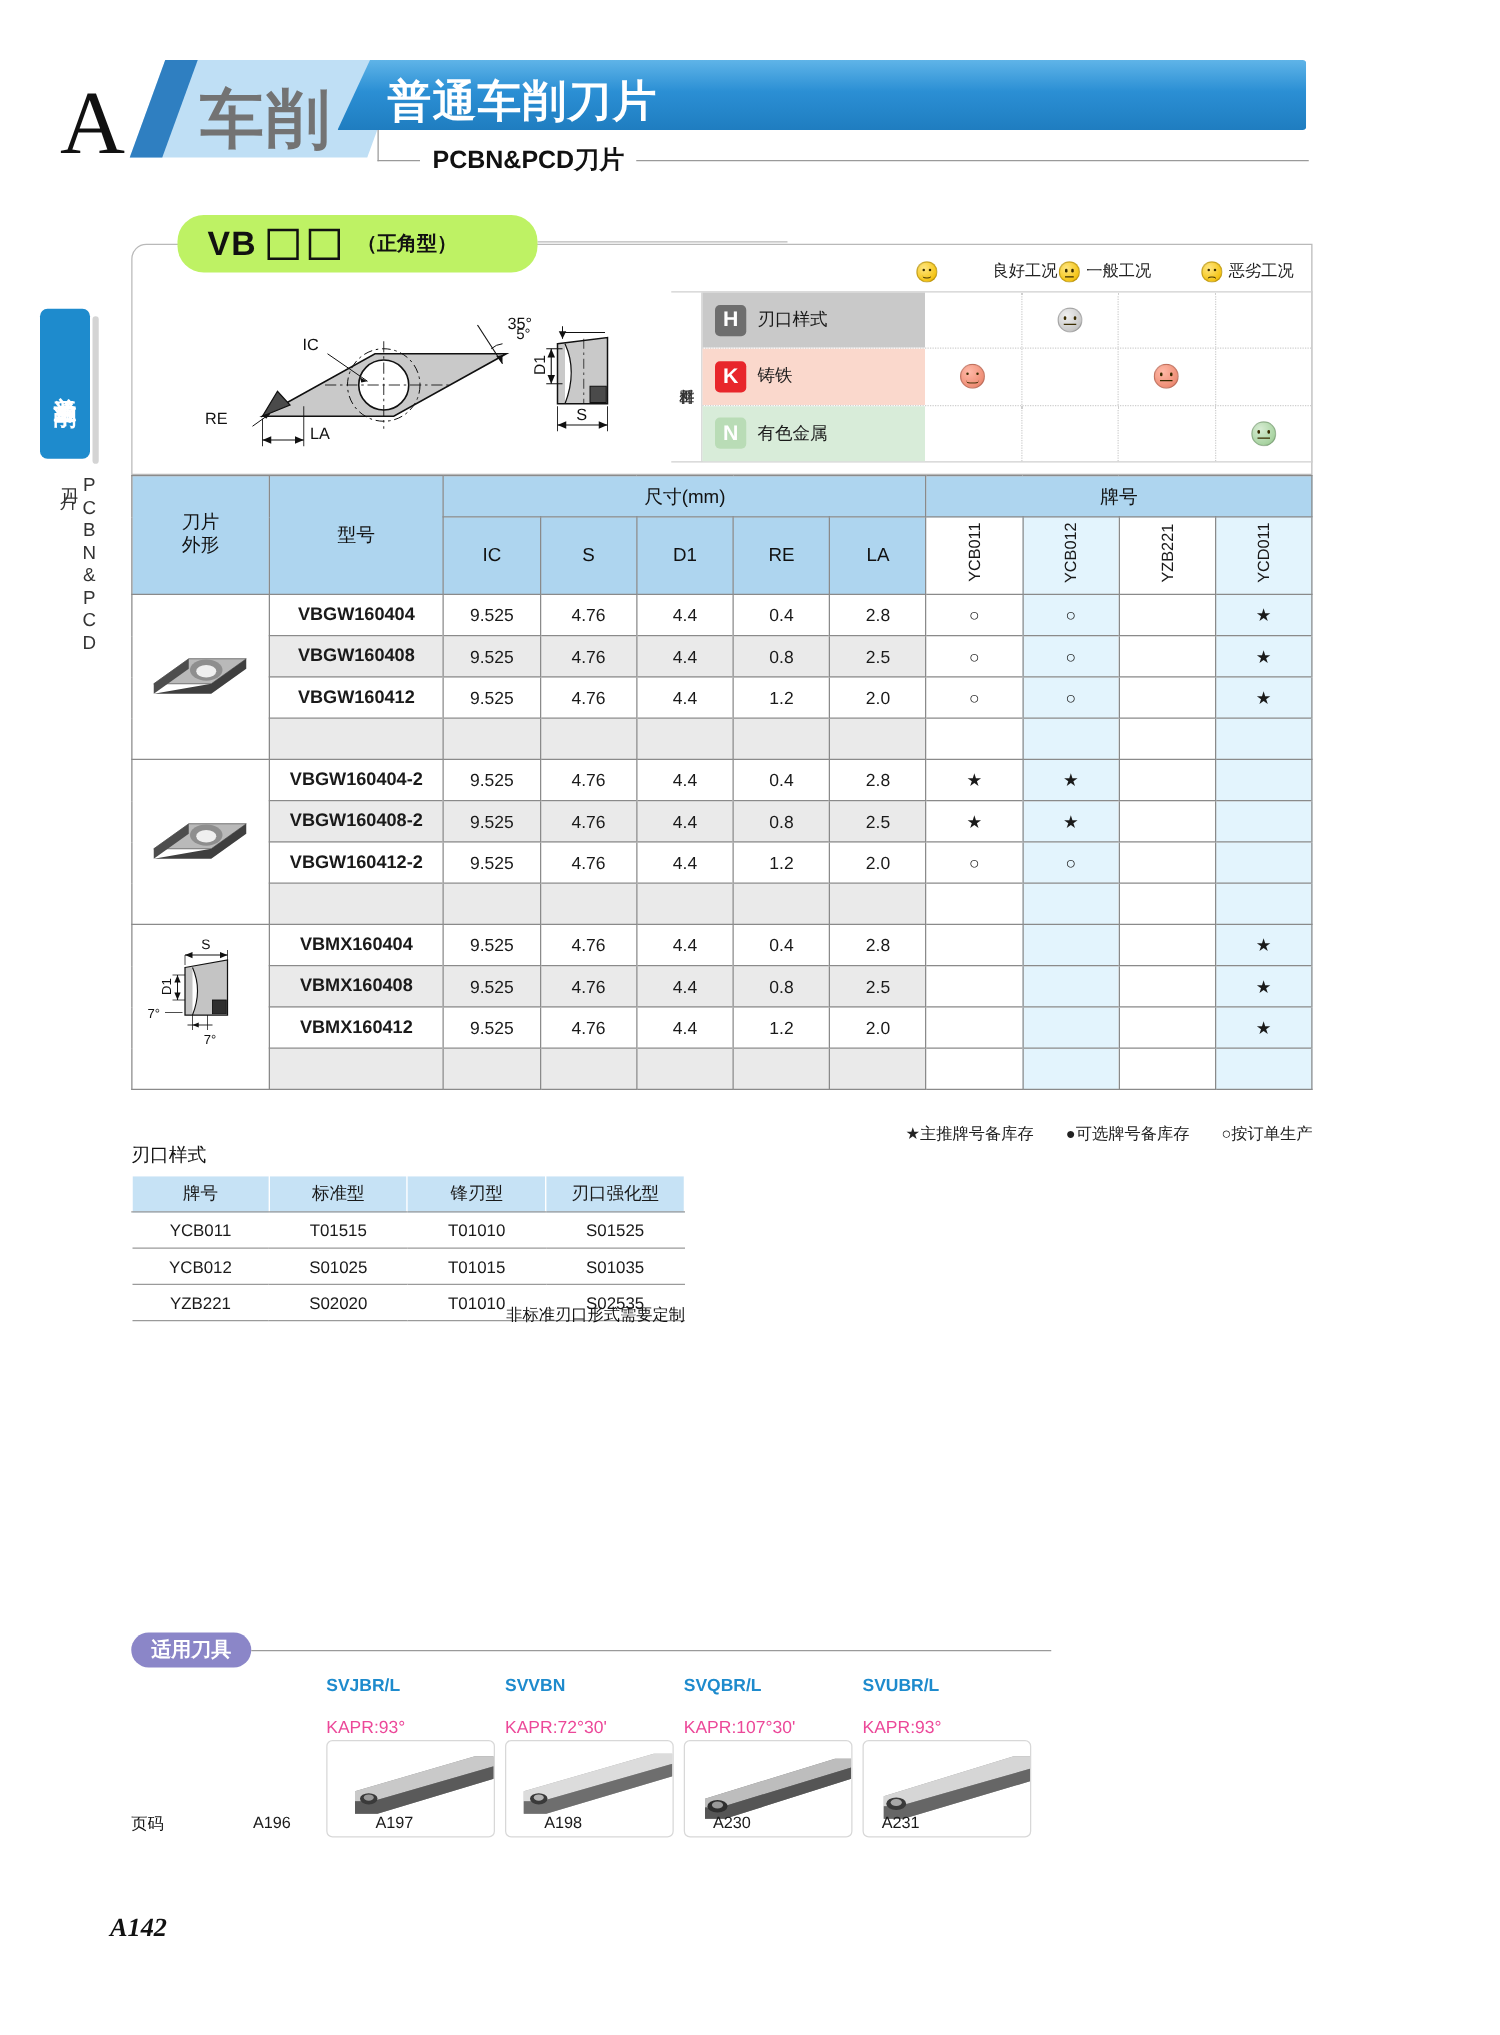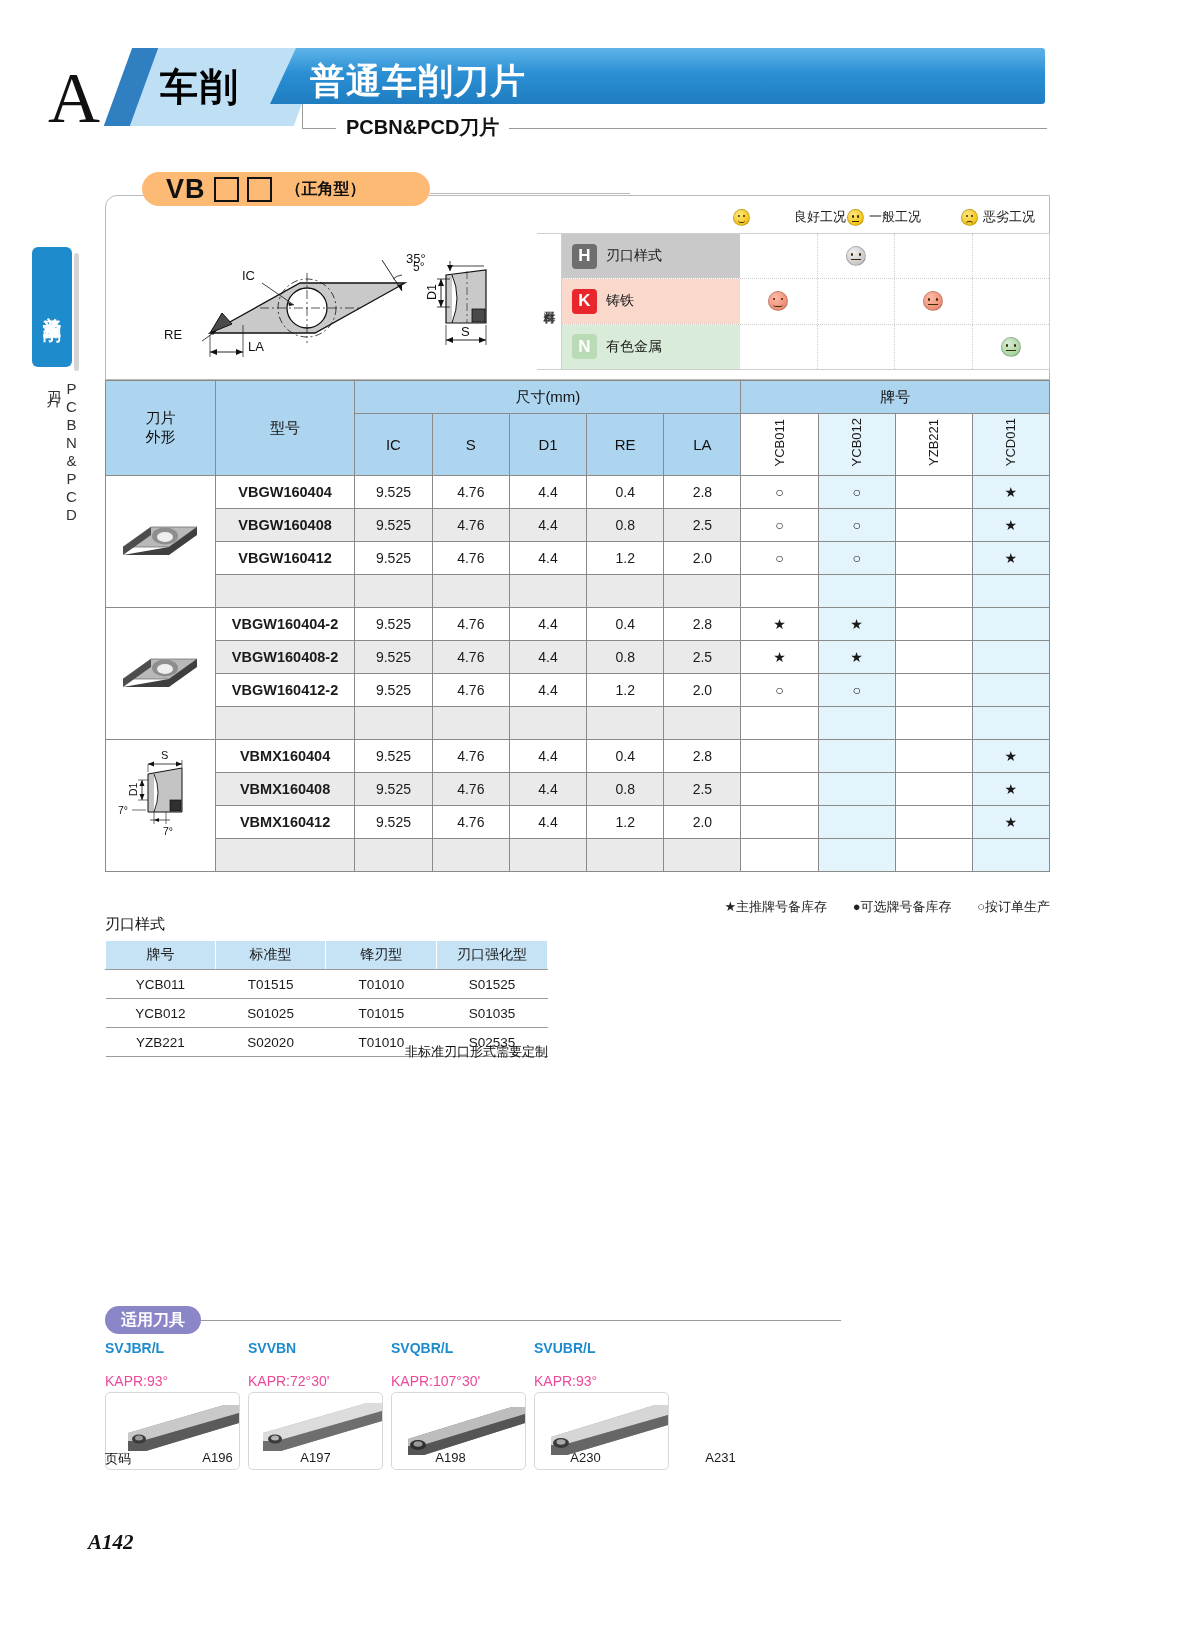--- a/index.html
+++ b/index.html
@@ -24,21 +24,21 @@
     background:#bfdff5;
     transform:skewX(-20deg);
   }
   .hdr-darkbar {
     position:absolute; left:118px; top:18px; width:26px; height:78px;
     background:#2f7fc1;
     transform:skewX(-20deg);
   }
   .hdr-cat {
     position:absolute; left:160px; top:32px;
-    font-size:38px; font-weight:700; color:#000000; letter-spacing:2px;
+    font-size:51px; font-weight:700; color:#737373; letter-spacing:2px;
   }
   .hdr-blue {
     position:absolute; left:270px; top:18px; width:775px; height:56px;
     background:linear-gradient(180deg,#5fb4e8 0%,#2b8fd4 45%,#1f7dc0 100%);
     border-radius:0 3px 3px 0;
     clip-path: polygon(26px 0, 100% 0, 100% 100%, 0 100%);
   }
   .hdr-blue-txt {
     position:absolute; left:310px; top:28px;
     font-size:35px; font-weight:700; color:#fff; letter-spacing:1px;
@@ -76,21 +76,21 @@
   }
 
   
   .panel {
     position:absolute; left:105px; top:195px; width:945px; height:185px;
     border:1px solid #b9b9b9; border-radius:12px 0 0 0;
     background:#fff;
   }
   .vb-badge {
     position:absolute; left:142px; top:172px;
-    width:288px; height:34px; background:#fdba74; border-radius:21px;
+    width:288px; height:46px; background:#bef264; border-radius:21px;
     display:flex; align-items:center; padding-left:24px; gap:8px; z-index:5;
   }
   .vb-badge .vb-txt { font-size:27px; font-weight:800; color:#111; letter-spacing:1px; }
   .vb-box { width:25px; height:25px; border:2.5px solid #111; }
   .vb-suffix { font-size:16px; font-weight:700; color:#111; margin-left:6px; }
   .vb-connect {
     position:absolute; left:430px; top:193px; width:200px; height:1px; background:#b9b9b9; z-index:4;
   }
 
   
@@ -184,21 +184,21 @@
   .edge-note { position:absolute; left:105px; top:1043px; width:443px;
                text-align:right; font-size:13px; color:#111; }
 
   
   .th-badge {
     position:absolute; left:105px; top:1306px; width:96px; height:28px;
     background:#8b86c8; border-radius:14px; color:#fff;
     font-size:16px; font-weight:700; display:flex; align-items:center; justify-content:center;
   }
   .th-line { position:absolute; left:201px; top:1320px; width:640px; height:1px; background:#9a9a9a; }
-  .th-row { position:absolute; left:105px; top:1340px; width:720px; display:flex; gap:8px; }
+  .th-row { position:absolute; left:105px; top:1340px; width:720px; display:flex; gap:8px;justify-content:flex-end; }
   .th-item { width:135px; }
   .th-name { font-size:14px; font-weight:700; color:#1e8bcd; }
   .th-kapr { font-size:14px; color:#ec4899; margin-top:17px; }
   .th-img { width:135px; height:78px; border:1px solid #d8d8d8; border-radius:5px;
             margin-top:3px; overflow:hidden; background:#fff; }
   .th-pagelabel { position:absolute; left:105px; top:1450px; font-size:13px; color:#111; }
 
   .pagenum {
     position:absolute; left:88px; top:1530px;
     font-family:"Liberation Serif","DejaVu Serif",serif;

